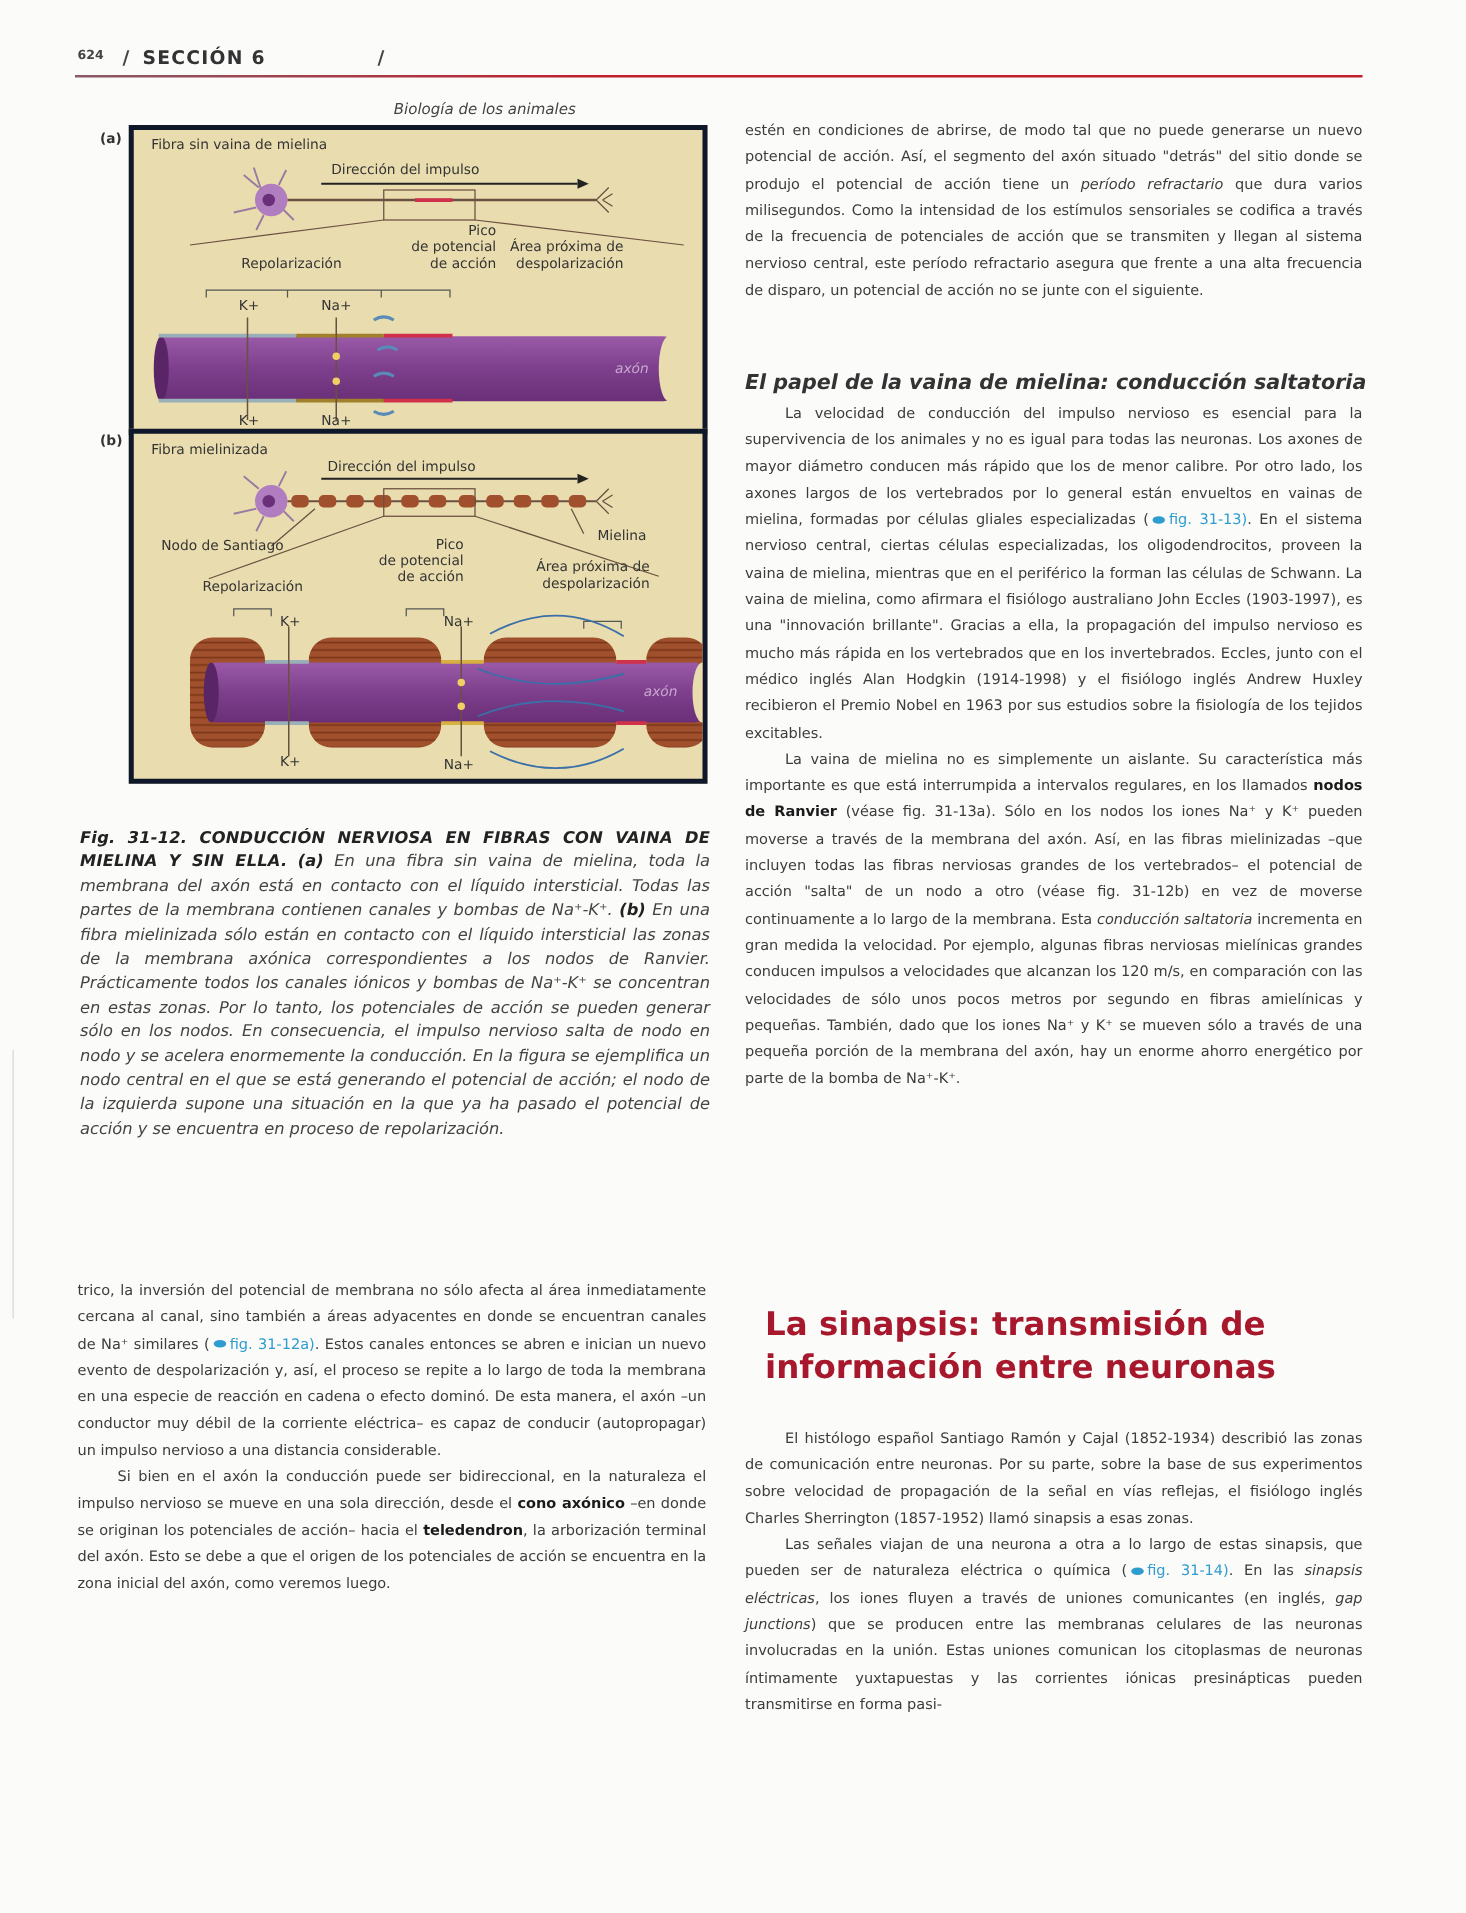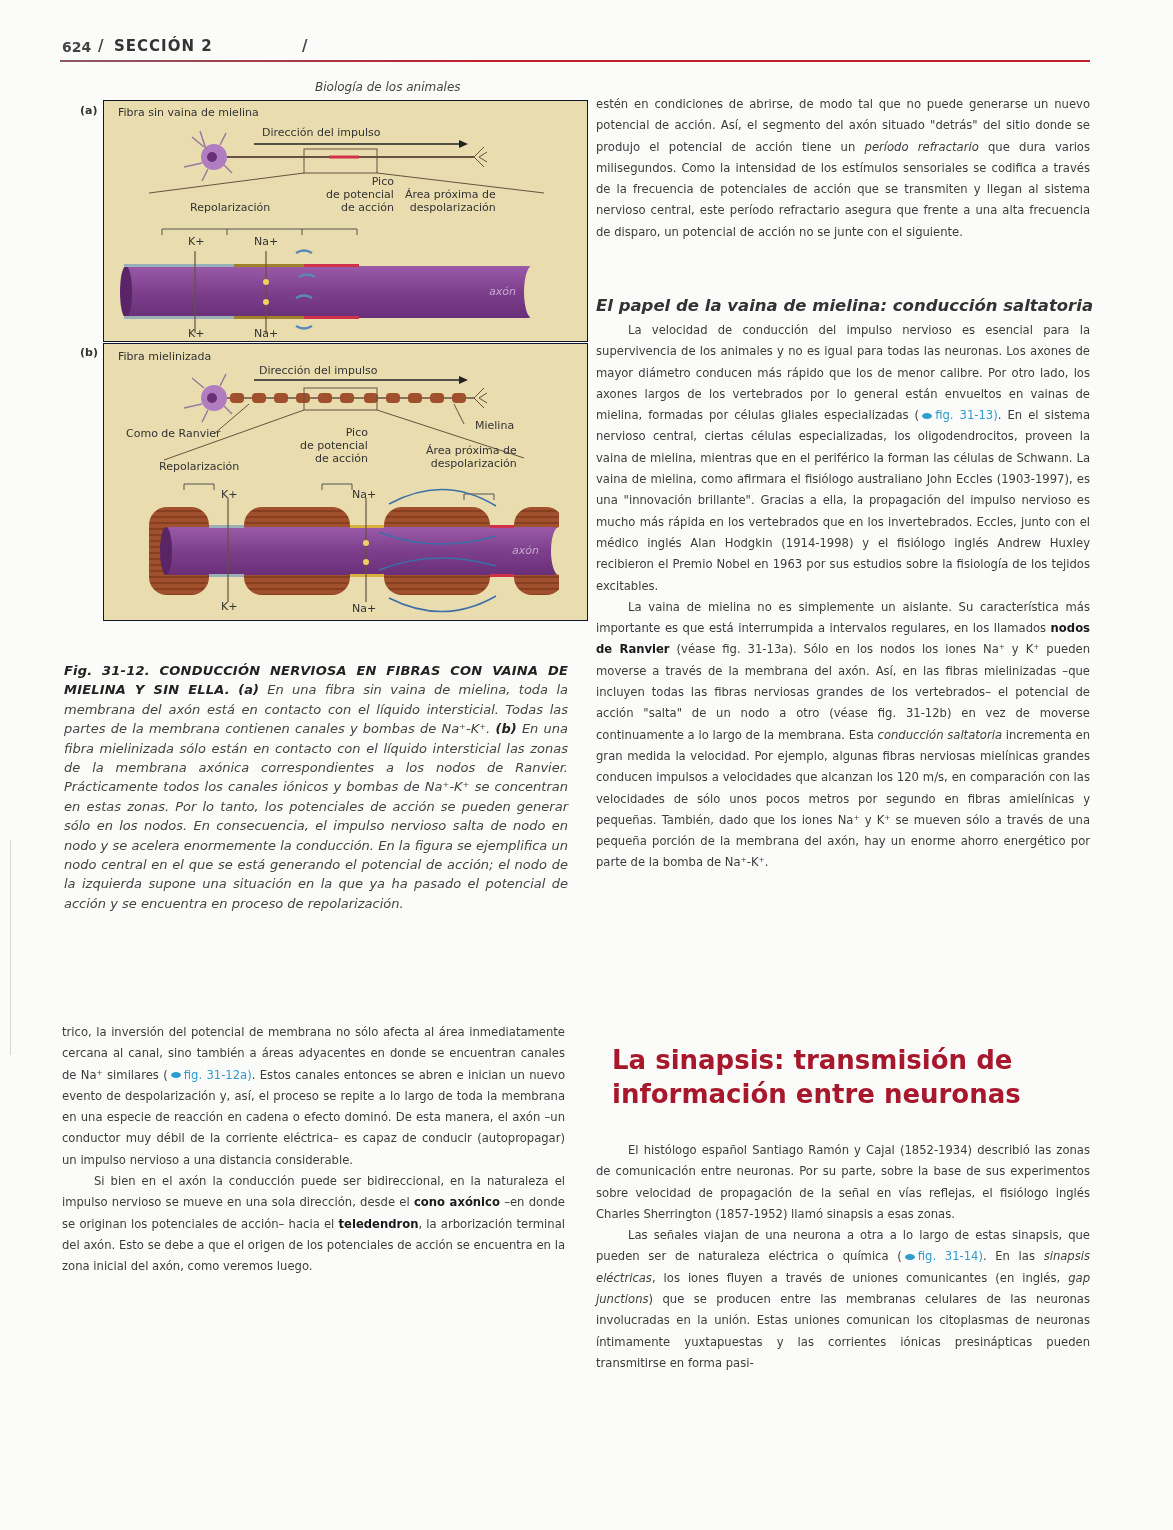--- a/index.html
+++ b/index.html
@@ -1,28 +1,28 @@
 <!DOCTYPE html>
 <html><head>
 <meta charset="utf-8">
 <style>
   html, body { margin: 0; padding: 0; }
   body {
     width: 1173px; height: 1530px; background: #fbfbfa; position: relative; overflow: hidden;
     font-family: "DejaVu Sans", sans-serif; color: #3a3a3a;
   }
   .header { position: absolute; left: 62px; top: 36px; width: 1030px; height: 24px; }
-  .header .pg { font-size: 14px; font-weight: bold; color: #444; position: absolute; left: 0; top: 3px; }
+  .header .pg { font-size: 10px; font-weight: bold; color: #444; position: absolute; left: 0; top: 3px; }
   .header .sep { font-size: 15px; color: #444; position: absolute; top: 1px; font-weight: bold; }
   .header .sec { font-size: 15px; font-weight: bold; letter-spacing: 1px; color: #333; position: absolute; left: 52px; top: 1px; }
   .header .sub { font-size: 12px; font-style: italic; color: #444; position: absolute; left: 253px; top: 4px; margin-top: 40px; }
   .header-rule { position: absolute; left: 60px; top: 60px; width: 1030px; height: 2px;
     background: linear-gradient(to right, #8a5a66, #c0202e 40%, #c0202e); }
   .fig-label { position: absolute; font-size: 11px; font-weight: bold; color: #333; }
-  .fig-panel { position: absolute; background: #e9dcae; border: 1px solid #0f172a; padding-left: 28px; }
+  .fig-panel { position: absolute; background: #e9dcae; border: 4px solid #0f172a; }
   .fig-text { position: absolute; font-size: 11px; color: #333; line-height: 13px; text-align: right; white-space: nowrap; }
   .fig-text.left { text-align: left; }
   .caption { position: absolute; left: 64px; top: 661px; width: 504px; font-size: 13px; line-height: 19.4px;
     color: #444; font-style: italic; text-align: justify; }
   .caption .cap-title { font-weight: bold; color: #222; letter-spacing: 0.2px; }
   .caption .cap-tag { font-weight: bold; color: #222; }
   .col { position: absolute; font-size: 11.6px; line-height: 21.3px; text-align: justify; color: #3c3c3c; }
   .col p { margin: 0; }
   .col p.indent { text-indent: 32px; }
   .col b { color: #1a1a1a; }
@@ -31,21 +31,21 @@
   .subhead { position: absolute; left: 596px; top: 296px; font-size: 16.5px; font-style: italic; font-weight: bold; color: #333; }
   .big-heading { position: absolute; left: 596px; top: 1043px; font-size: 26px; font-weight: bold; line-height: 34px; color: #a8182c; margin-left: 16px; }
   .margin-marks { position: absolute; left: 10px; top: 840px; width: 3px; height: 215px; border-left: 1px solid #d8d8d8; }
 </style>
 </head>
 <body>
 
 <div class="header">
   <span class="pg">624</span>
   <span class="sep" style="left:36px">/</span>
-  <span class="sec">SECCIÓN 2</span>
+  <span class="sec">SECCIÓN 6</span>
   <span class="sep" style="left:240px">/</span>
   <span class="sub">Biología de los animales</span>
 </div>
 <div class="header-rule"></div>
 
 <span class="fig-label" style="left:80px;top:104px">(a)</span>
 <div class="fig-panel" style="left:103px;top:100px;width:455px;height:240px">
   <svg width="455" height="240" style="position:absolute;left:0;top:0">
     <defs>
       <linearGradient id="axg" x1="0" y1="0" x2="0" y2="1">
@@ -164,21 +164,21 @@
     <line x1="124" y1="154" x2="124" y2="258" stroke="#6a5040" stroke-width="1.2"></line>
     <line x1="262" y1="154" x2="262" y2="258" stroke="#6a5040" stroke-width="1.2"></line>
     <circle cx="262" cy="199" r="3" fill="#f0d060"></circle>
       <circle cx="262" cy="218" r="3" fill="#f0d060"></circle>
     <path d="M285 160 Q340 130 392 162" stroke="#3a6fa8" stroke-width="1.5" fill="none"></path>
     <path d="M285 254 Q340 282 392 252" stroke="#3a6fa8" stroke-width="1.5" fill="none"></path>
     <path d="M275 188 Q330 210 392 192 M275 226 Q330 204 392 222" stroke="#3a6fa8" stroke-width="1.5" fill="none"></path>
   </svg>
   <span class="fig-text left" style="left:14px;top:6px">Fibra mielinizada</span>
   <span class="fig-text" style="left:155px;top:20px">Dirección del impulso</span>
-  <span class="fig-text" style="left:22px;top:83px">Como de Ranvier</span>
+  <span class="fig-text" style="left:22px;top:83px">Nodo de Santiago</span>
   <span class="fig-text" style="left:371px;top:75px">Mielina</span>
   <div class="fig-text" style="left:196px;top:82px">
     <div>Pico</div>
     <div>de potencial</div>
     <div>de acción</div>
   </div>
   <span class="fig-text" style="left:55px;top:116px">Repolarización</span>
   <div class="fig-text" style="left:322px;top:100px">
     <div>Área próxima de</div>
     <div>despolarización</div>

